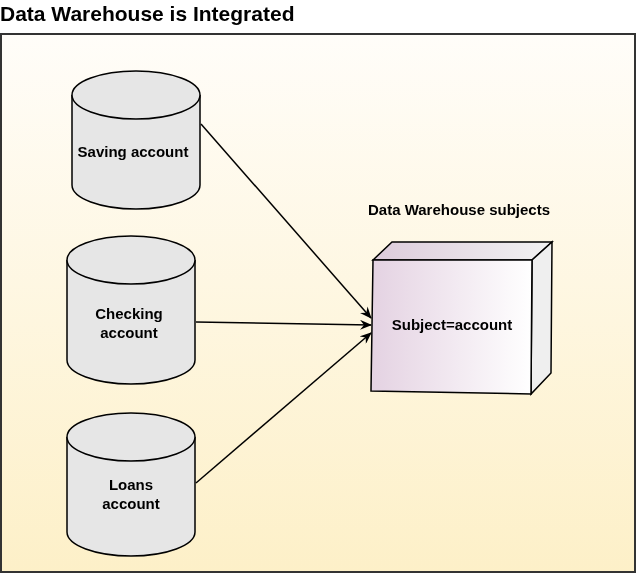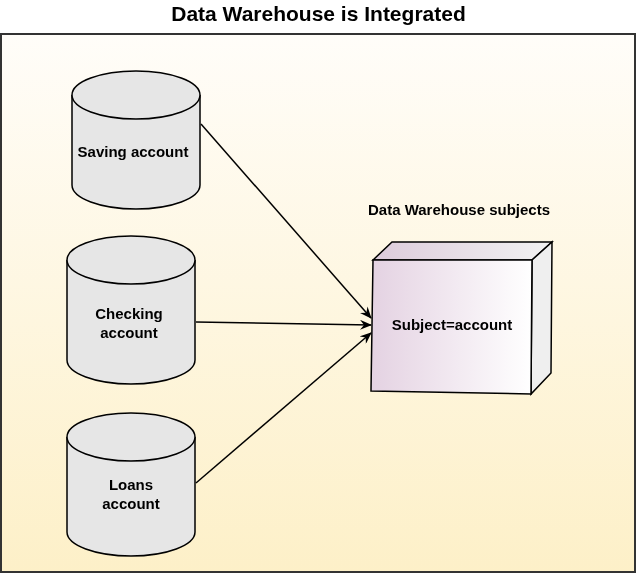--- a/index.html
+++ b/index.html
@@ -1,17 +1,17 @@
 <!DOCTYPE html>
 <html><head>
 <meta charset="utf-8">
 <style>
   html, body { margin:0; padding:0; background:#ffffff; }
   body { width:637px; height:574px; position:relative; overflow:hidden; font-family:"Liberation Sans", sans-serif; }
-  #title { position:absolute; left:0; top:2px; width:637px; text-align:center; font-size:21px; font-weight:bold; color:#000; }
+  #title { position:absolute; left:0; top:2px; width:637px; font-size:21px; font-weight:bold; color:#000; }
   #canvas { position:absolute; left:0; top:32px; }
   .lbl { font-family:"Liberation Sans", sans-serif; font-weight:bold; font-size:15px; fill:#000; }
 </style>
 </head>
 <body>
 
 <div id="title">Data Warehouse is Integrated</div>
 
 <svg id="canvas" width="637" height="542" viewBox="0 32 637 542">
   <defs>

